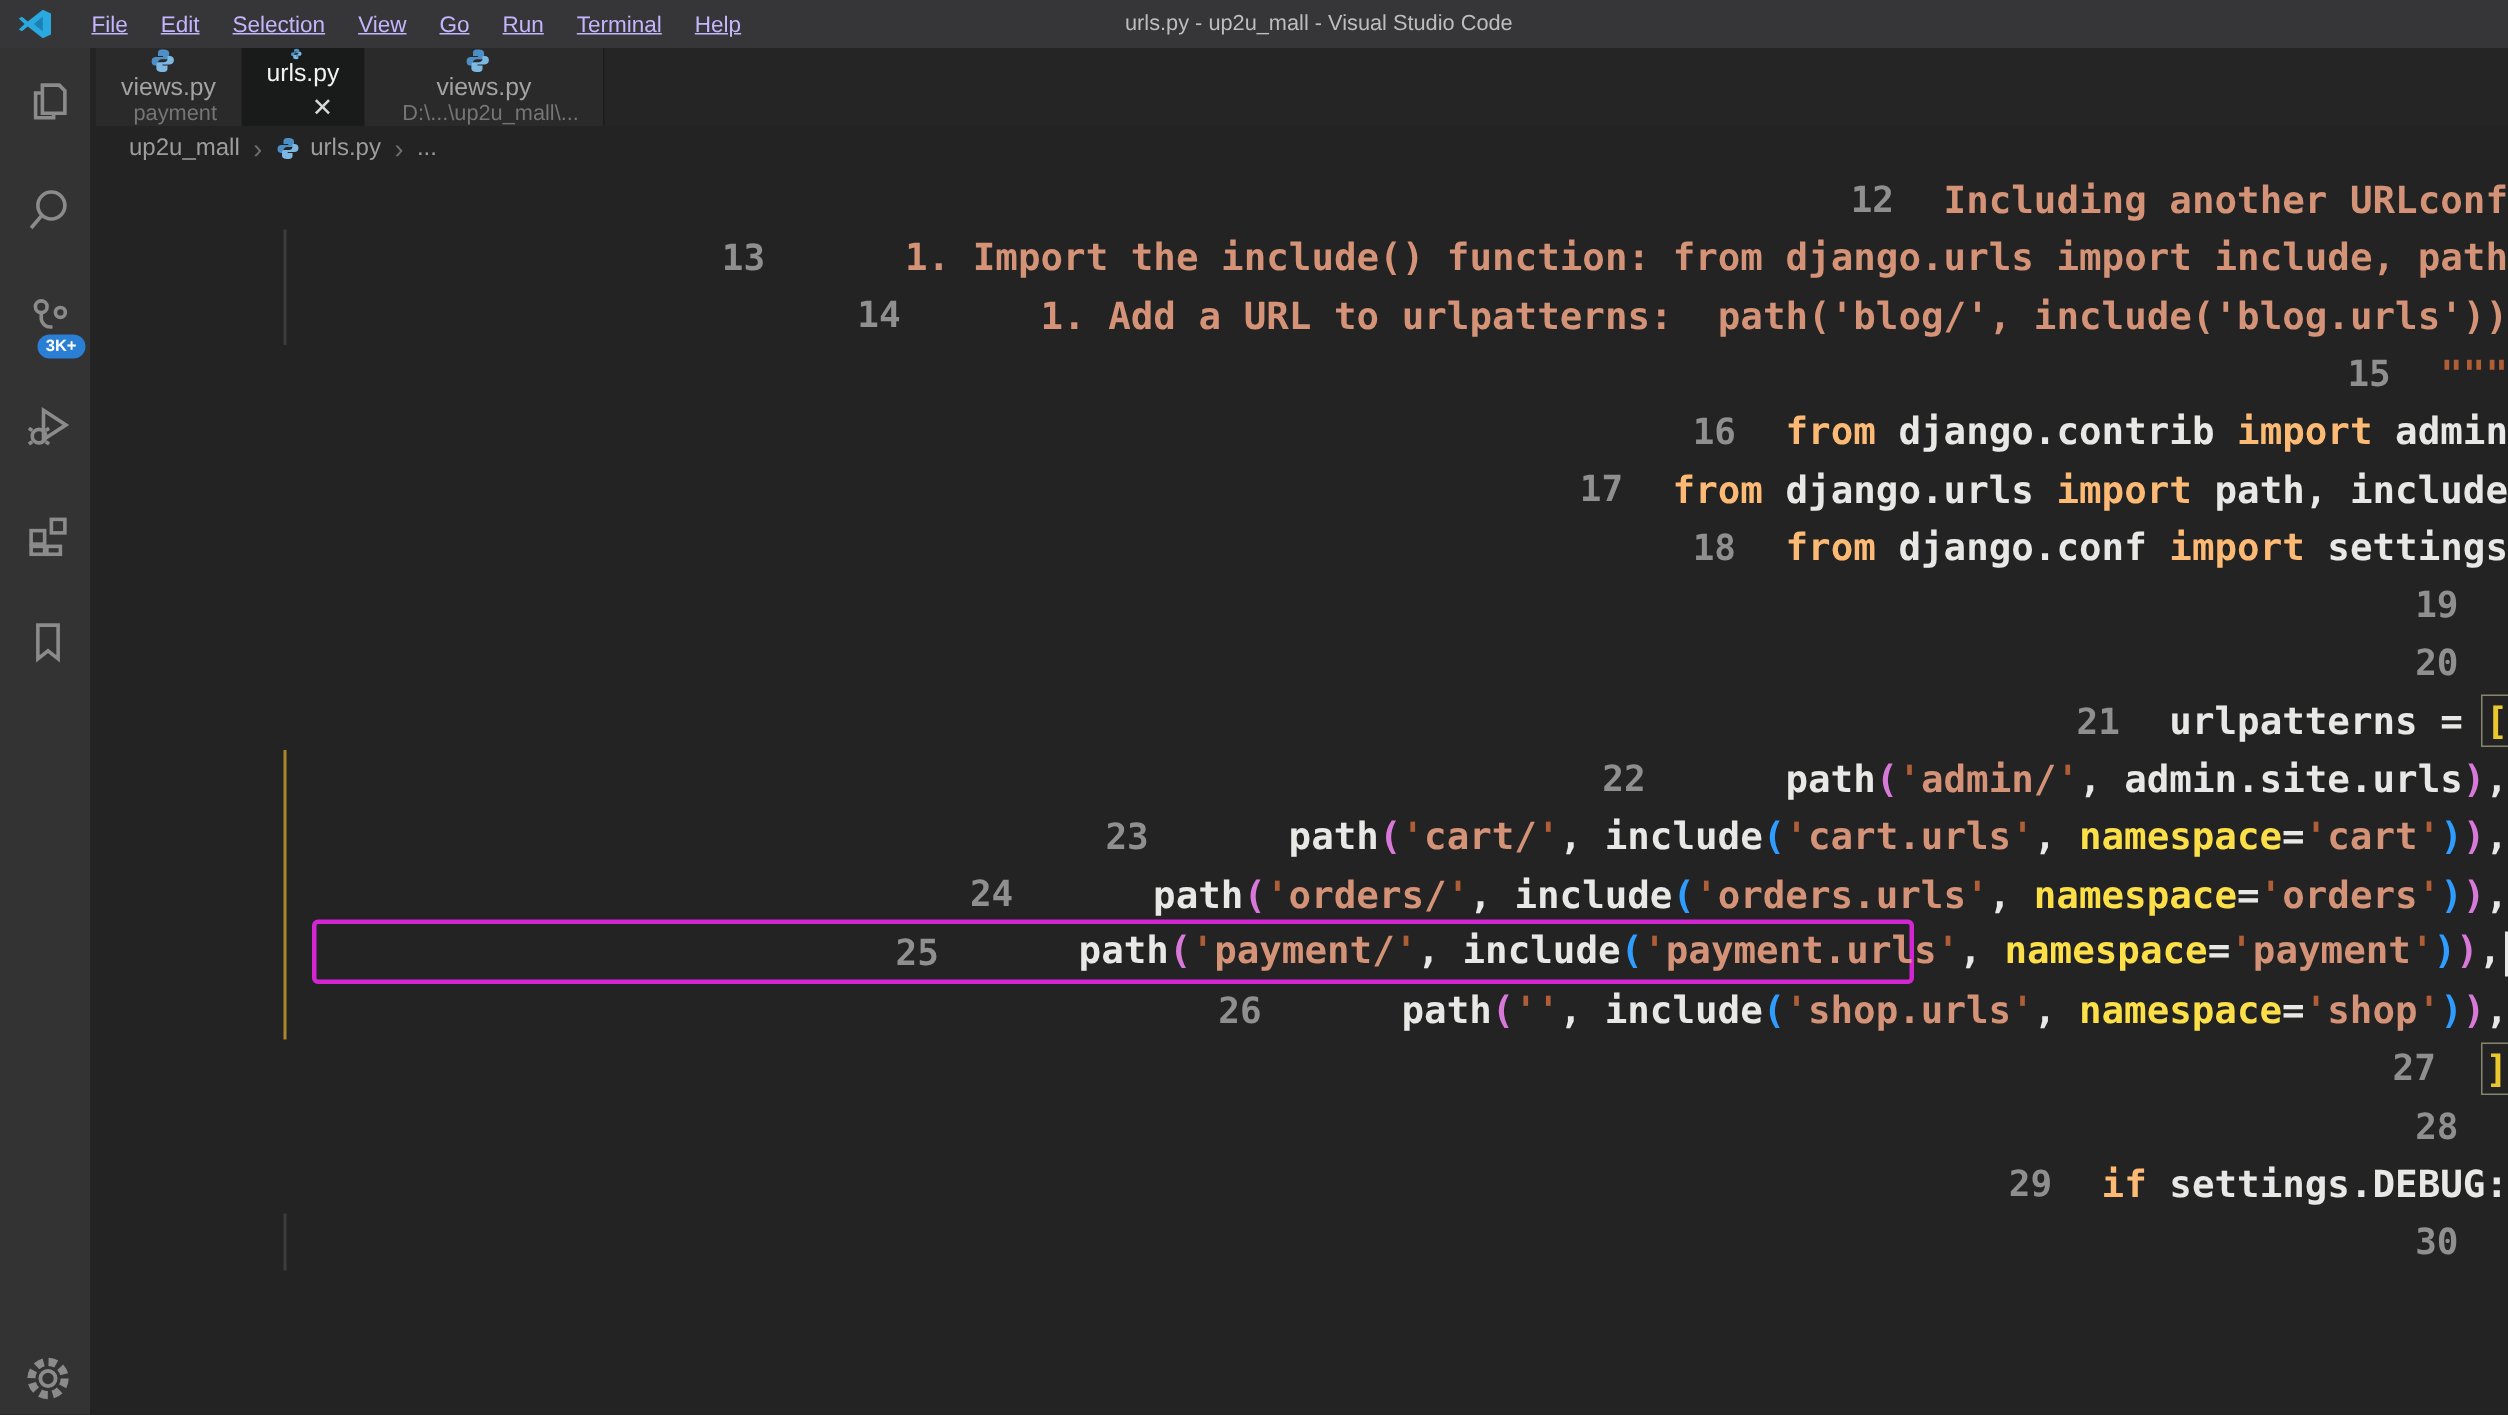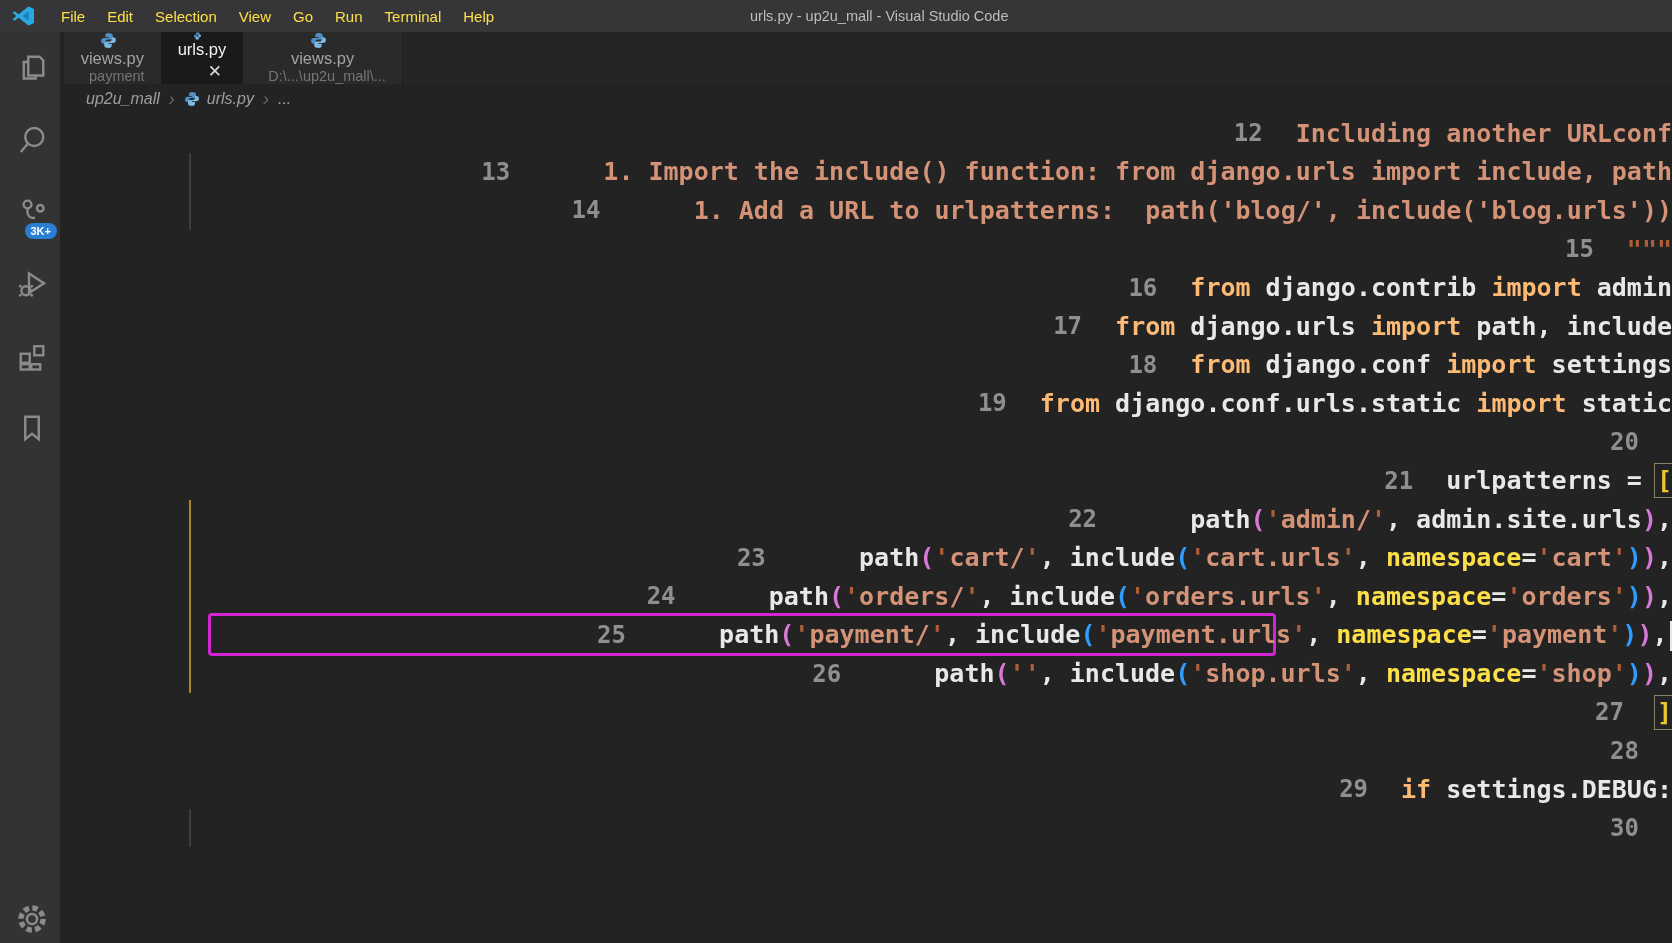--- a/index.html
+++ b/index.html
@@ -4,22 +4,22 @@
 <style>
   * { margin:0; padding:0; box-sizing:border-box; }
   html,body { width:1672px; height:943px; overflow:hidden; background:#232324;
               font-family:"Liberation Sans", sans-serif; }
 
   
   .titlebar { position:absolute; left:0; top:0; width:1672px; height:32px;
               background:#363638; display:flex; align-items:center; z-index:30; }
   .vscode-logo { width:26px; height:24px; margin:0 14px 0 10px; }
   .menubar { display:flex; align-items:center; height:100%; }
-  .menu-item { color:#fde047; font-size:15px; padding:0 11px; height:100%;
-               display:flex; align-items:center; cursor:default; }
+  .menu-item { color:#c4b5fd; font-size:15px; padding:0 11px; height:100%;
+               display:flex; align-items:center; cursor:default;text-decoration:underline; }
   .win-title { position:absolute; left:750px; top:0; height:32px; display:flex;
                align-items:center; color:#bdbdbd; font-size:14.5px; }
 
   
   .activitybar { position:absolute; left:0; top:32px; width:60px; height:911px;
                  background:#333333; z-index:20; }
   .ab-item { width:64px; height:72px; display:flex; align-items:center;
              justify-content:center; position:relative; }
   .ab-item svg { stroke:#8b8b8b; fill:none; stroke-width:1.6; }
   .ab-badge { position:absolute; right:7px; bottom:9px; background:#2a7fd4;
@@ -36,21 +36,21 @@
   .tab.active { background:#191a1a; }
   .tab .py-icon { margin-right:8px; }
   .tab-label { color:#a3a3a3; }
   .tab.active .tab-label { color:#f2f2f2; }
   .tab-detail { color:#757575; font-size:14.5px; margin-left:9px; }
   .tab-close { color:#d8d8d8; font-size:17px; margin-left:26px; padding:2px 4px; }
 
   
   .breadcrumb { position:absolute; left:64px; top:84px; width:1448px; height:30px;
                 background:#232324; display:flex; align-items:center;
-                padding-left:22px; font-size:16px; color:#9d9d9d;font-style:italic; }
+                padding-left:22px; font-size:16px; color:#9d9d9d; }
   .bc-sep { color:#6e6e6e; margin:0 9px; font-size:18px; }
   .breadcrumb .py-icon { margin-right:7px; }
 
   
   .editor { position:absolute; left:64px; top:114px; width:1608px; height:829px;
             background:#232324; font-family:"DejaVu Sans Mono", monospace;
             font-weight:bold; font-size:25px; }
   .code-area { position:relative; width:100%; height:100%; }
   .line-row { display:flex; height:38.6px; align-items:center; position:relative;justify-content:flex-end; }
   .gutter { width:124px; flex:0 0 124px; text-align:right; padding-right:33px;
@@ -216,21 +216,20 @@
       <div class="line-row">
         <div class="gutter">17</div>
         <div class="line-content"><span class="tk-kw">from</span><span class="tk-t"> django.urls </span><span class="tk-kw">import</span><span class="tk-t"> path, include</span></div>
       </div>
       <div class="line-row">
         <div class="gutter">18</div>
         <div class="line-content"><span class="tk-kw">from</span><span class="tk-t"> django.conf </span><span class="tk-kw">import</span><span class="tk-t"> settings</span></div>
       </div>
       <div class="line-row">
         <div class="gutter">19</div>
-        <div class="line-content"><span class="tk-kw">from</span><span class="tk-t"> django.conf.urls.static </span><span class="tk-kw">import</span><span class="tk-t"> static</span></div>
       </div>
       <div class="line-row">
         <div class="gutter">20</div>
         <div class="line-content"></div>
       </div>
       <div class="line-row">
         <div class="gutter">21</div>
         <div class="line-content"><span class="tk-t">urlpatterns = </span><span class="tk-brkt">[</span></div>
       </div>
       <div class="line-row">

